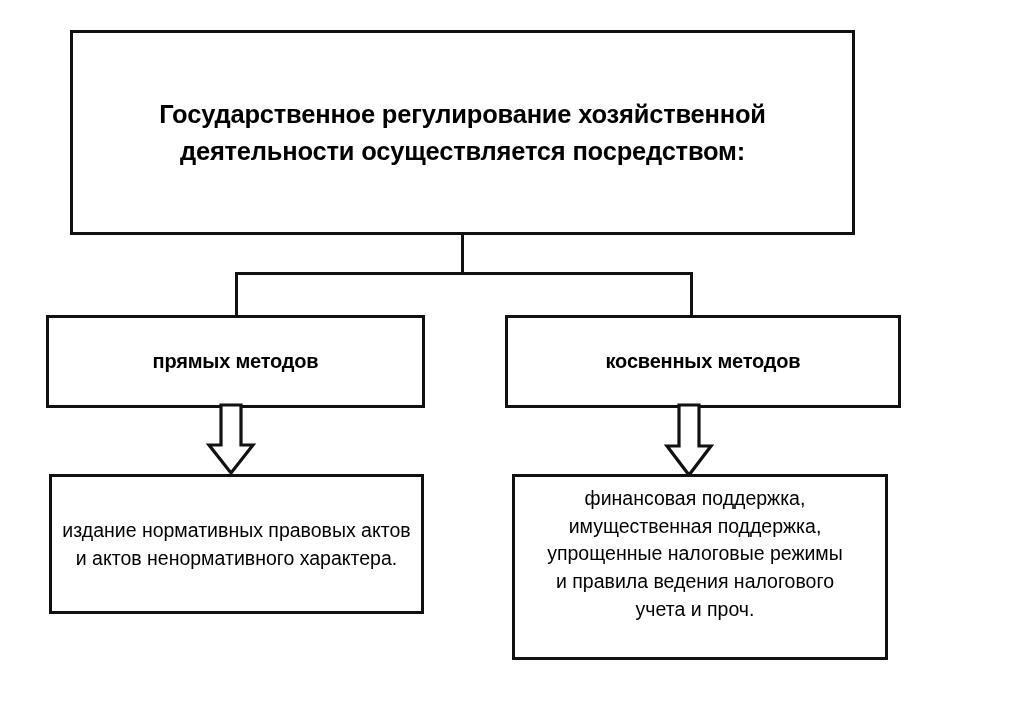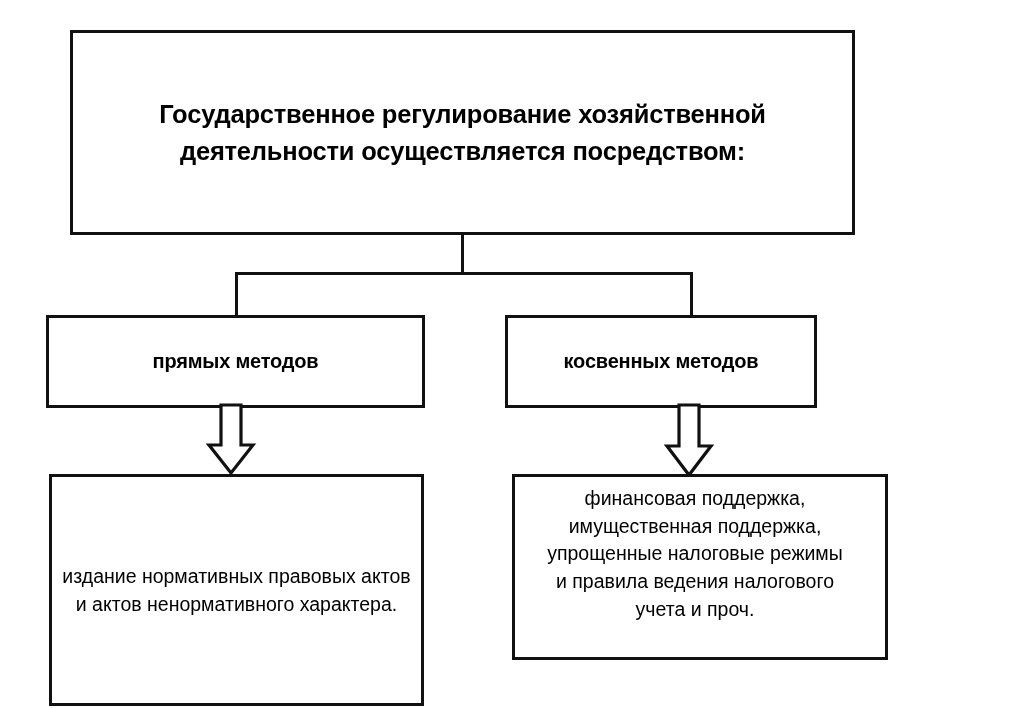--- a/index.html
+++ b/index.html
@@ -52,36 +52,36 @@
   
   #box-direct {
     left: 46px;
     top: 315px;
     width: 379px;
     height: 93px;
   }
   #box-indirect {
     left: 505px;
     top: 315px;
-    width: 312px;
+    width: 396px;
     height: 93px;
   }
   #box-direct .box-text,
   #box-indirect .box-text {
     font-weight: bold;
     font-size: 20px;
     letter-spacing: -0.2px;
   }
 
   
   #box-direct-detail {
     left: 49px;
     top: 474px;
     width: 375px;
-    height: 232px;
+    height: 140px;
   }
   #box-direct-detail .box-text {
     font-weight: normal;
     font-size: 19.5px;
     line-height: 1.45;
     padding: 0 6px;
   }
   #box-indirect-detail {
     left: 512px;
     top: 474px;

